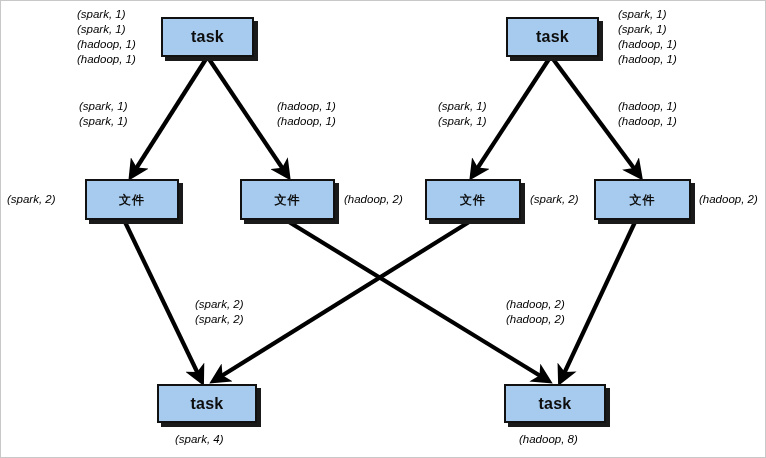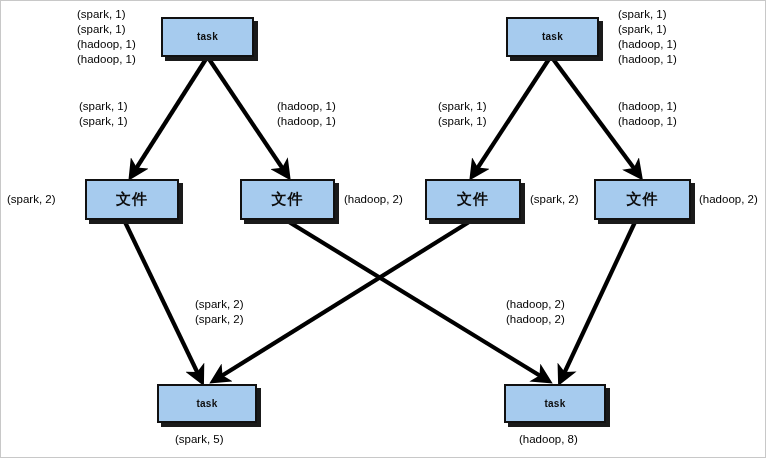--- a/index.html
+++ b/index.html
@@ -33,40 +33,41 @@
     box-sizing: border-box;
     background: #a6cbee;
     border: 2px solid #111111;
     box-shadow: 4px 4px 0 0 #1a1a1a;
     display: flex;
     align-items: center;
     justify-content: center;
     z-index: 3;
   }
   .node-label {
-    font-size: 10px;
+    font-size: 16px;
     font-weight: bold;
     color: #0d0d0d;
     letter-spacing: 0.2px;
     line-height: 1;
     white-space: nowrap;
   }
   .node-label.cjk {
     font-family: "DejaVu Sans", "Liberation Sans", sans-serif;
-    font-size: 15px;
+    font-size: 12px;
     letter-spacing: 1px;
     text-align: right;
   }
   .edge-label {
     position: absolute;
     font-size: 11.5px;
     color: #000000;
     line-height: 15px;
     white-space: nowrap;
     z-index: 4;
+    font-style: italic;
   }
   .edge-label span {
     display: block;
   }
 </style>
 </head>
 <body>
 
 <div id="diagram-root">
 
@@ -157,21 +158,21 @@
       </div>
       <div class="edge-label" style="left: 194px; top: 296px;">
         <span>(spark, 2)</span>
         <span>(spark, 2)</span>
       </div>
       <div class="edge-label" style="left: 505px; top: 296px;">
         <span>(hadoop, 2)</span>
         <span>(hadoop, 2)</span>
       </div>
       <div class="edge-label" style="left: 174px; top: 431px;">
-        <span>(spark, 5)</span>
+        <span>(spark, 4)</span>
       </div>
       <div class="edge-label" style="left: 518px; top: 431px;">
         <span>(hadoop, 8)</span>
         <span></span>
       </div>
     </div>
 
 </div>
 
 </body></html>

